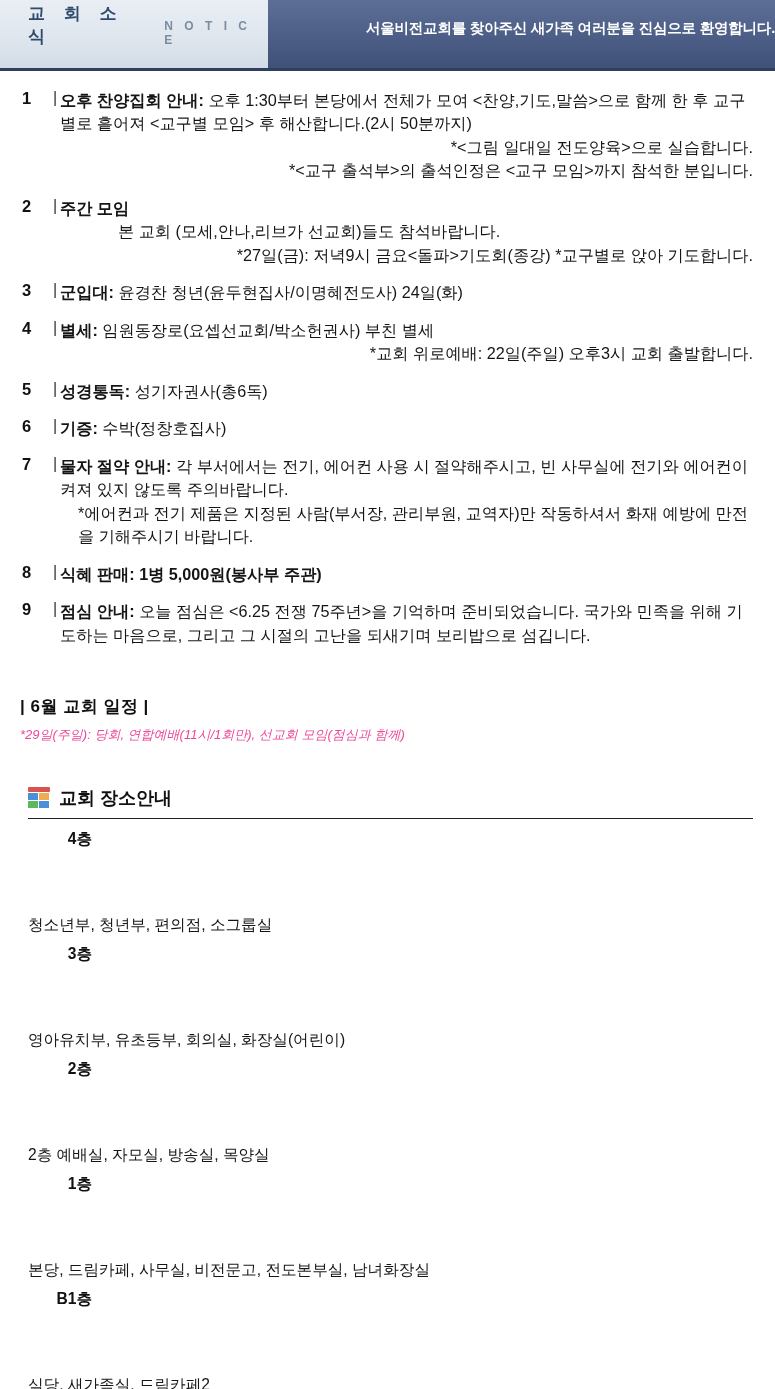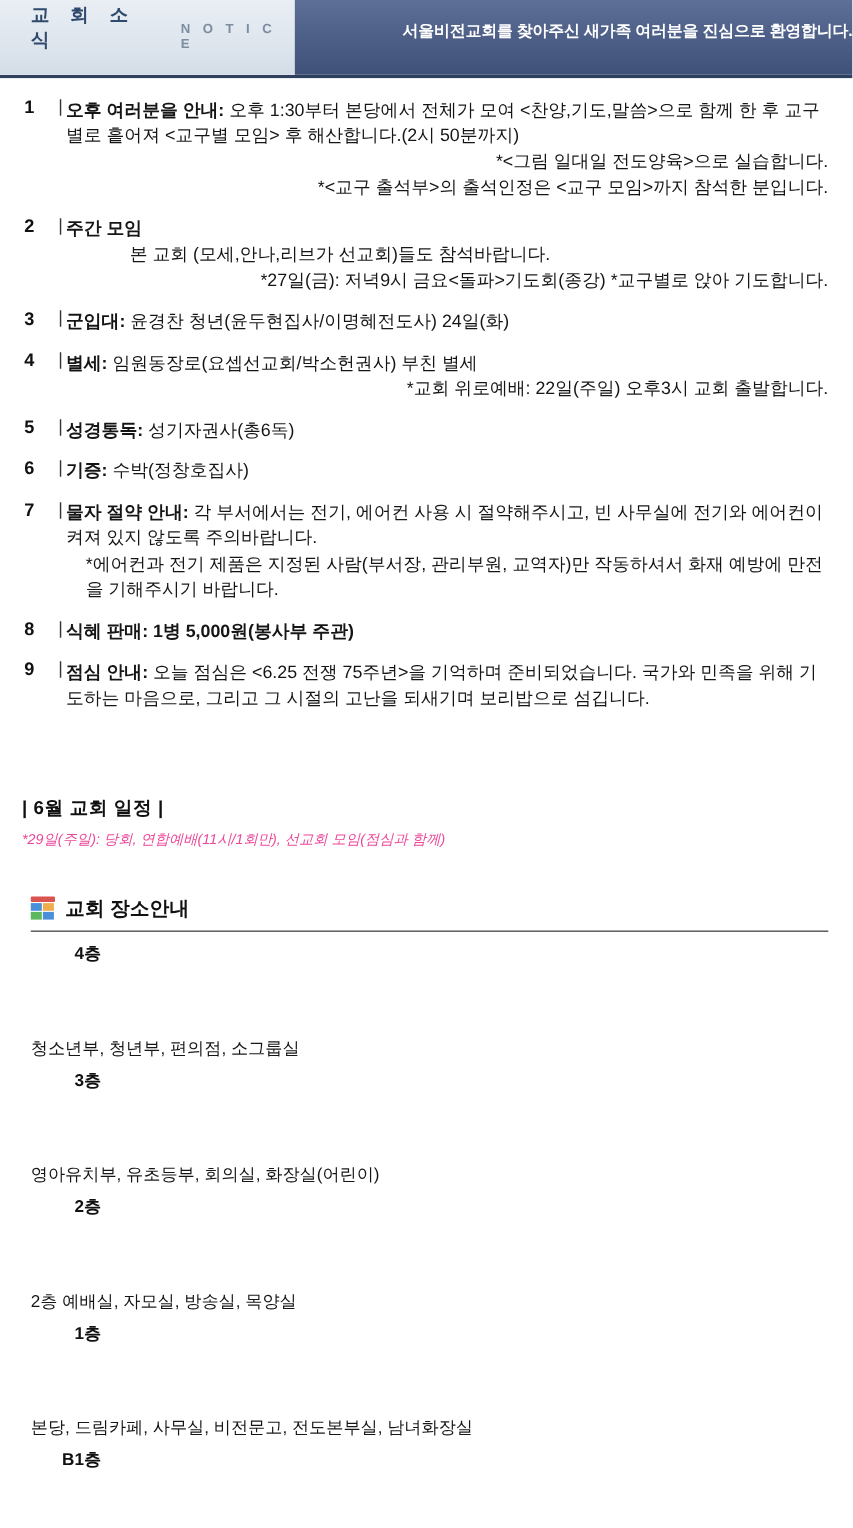--- a/index.html
+++ b/index.html
@@ -107,21 +107,21 @@
   .notice-body .sub {
     display: block;
   }
   .indent-1 { padding-left: 10px; text-align: right; }
   .indent-2 { padding-left: 58px; }
   .indent-3 { padding-left: 18px; }
 
   
   .schedule {
     padding: 0 22px 0 20px;
-    margin-top: 76px;
+    margin-top: 48px;
   }
   .schedule-title {
     font-size: 17px;
     font-weight: bold;
     letter-spacing: 0.5px;
     margin-bottom: 8px;
     color: #111;
   }
   .schedule-line {
     font-size: 13px;
@@ -207,21 +207,21 @@
   </div>
 </div>
 <div class="header-rule"></div>
 
 <div class="content">
 
   <div class="notice-item">
     <div class="notice-num">1</div>
     <div class="notice-bar">|</div>
     <div class="notice-body">
-      <span class="title">오후 여러분을 안내:</span><span> 오후 1:30부터 본당에서 전체가 모여 &lt;찬양,기도,말씀&gt;으로 함께 한 후 교구별로 흩어져 &lt;교구별 모임&gt; 후 해산합니다.(2시 50분까지)</span>
+      <span class="title">오후 찬양집회 안내:</span><span> 오후 1:30부터 본당에서 전체가 모여 &lt;찬양,기도,말씀&gt;으로 함께 한 후 교구별로 흩어져 &lt;교구별 모임&gt; 후 해산합니다.(2시 50분까지)</span>
       <span class="sub indent-1">*&lt;그림 일대일 전도양육&gt;으로 실습합니다.</span>
       <span class="sub indent-1">*&lt;교구 출석부&gt;의 출석인정은 &lt;교구 모임&gt;까지 참석한 분입니다.</span>
     </div>
   </div>
 
   <div class="notice-item">
     <div class="notice-num">2</div>
     <div class="notice-bar">|</div>
     <div class="notice-body">
       <span class="title">주간 모임</span>

